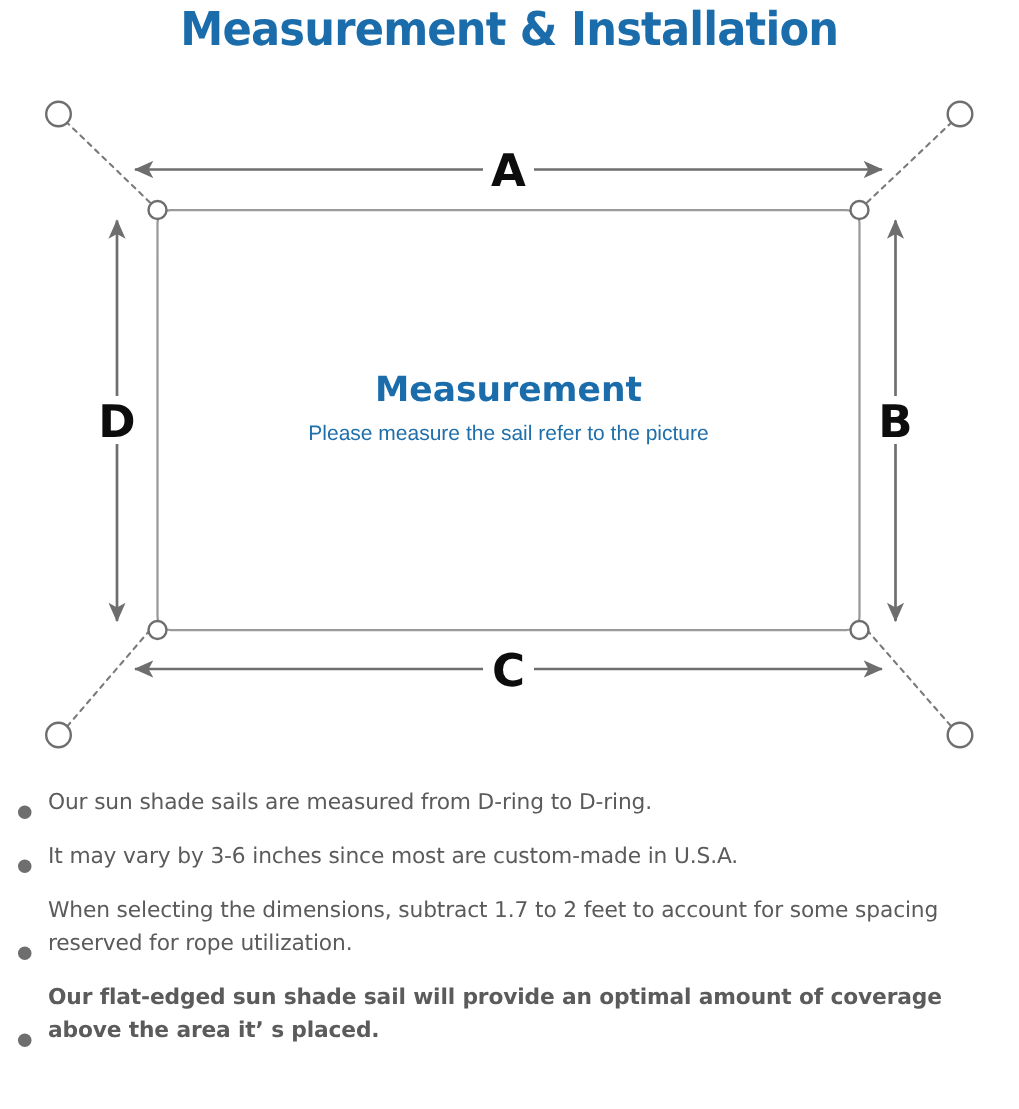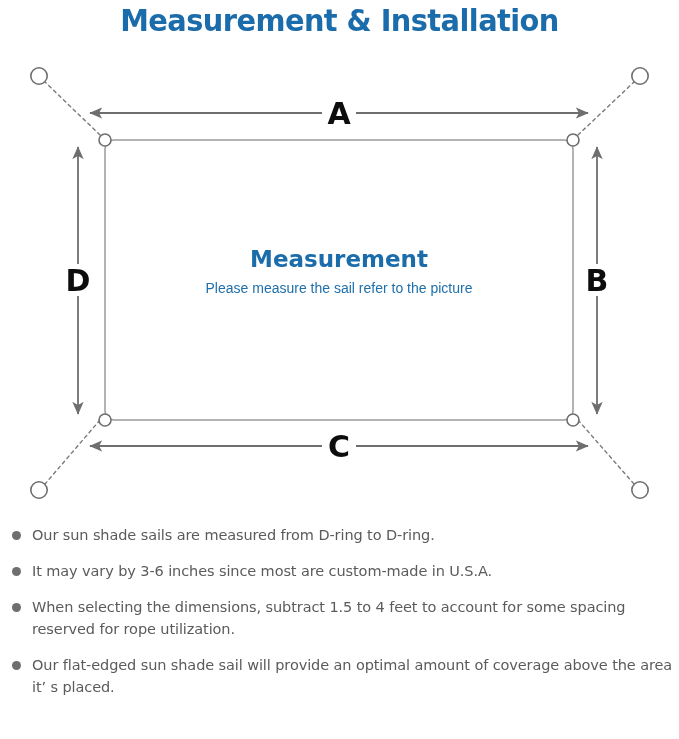--- a/index.html
+++ b/index.html
@@ -70,26 +70,26 @@
 
   
   .notes {
     position: absolute;
     left: 0px;
     top: 524px;
     width: 679px;
   }
   .note-item {
     display: flex;
-    align-items: flex-start;
+    align-items: flex-end;
     margin-bottom: 14px;
     padding-left: 12px;
     padding-right: 4px;
   }
-  .note-item:last-child { margin-bottom: 0; }
+  .note-item:last-child { margin-bottom: 0; font-weight: bold; }
   .bullet-dot {
     flex: 0 0 auto;
     width: 9px;
     height: 9px;
     border-radius: 50%;
     background: #6e6e6e;
     margin-top: 7px;
     margin-right: 11px;
   }
   .note-text {
@@ -171,21 +171,21 @@
     <div class="note-item">
       <span class="bullet-dot"></span>
       <span class="note-text">Our sun shade sails are measured from D-ring to D-ring.</span>
     </div>
     <div class="note-item">
       <span class="bullet-dot"></span>
       <span class="note-text">It may vary by 3-6 inches since most are custom-made in U.S.A.</span>
     </div>
     <div class="note-item">
       <span class="bullet-dot"></span>
-      <span class="note-text">When selecting the dimensions, subtract 1.5 to 4 feet to account for some spacing reserved for rope utilization.</span>
+      <span class="note-text">When selecting the dimensions, subtract 1.7 to 2 feet to account for some spacing reserved for rope utilization.</span>
     </div>
     <div class="note-item">
       <span class="bullet-dot"></span>
       <span class="note-text">Our flat-edged sun shade sail will provide an optimal amount of coverage above the area it’ s placed.</span>
     </div>
   </div>
 
 </div>
 
 </body></html>

